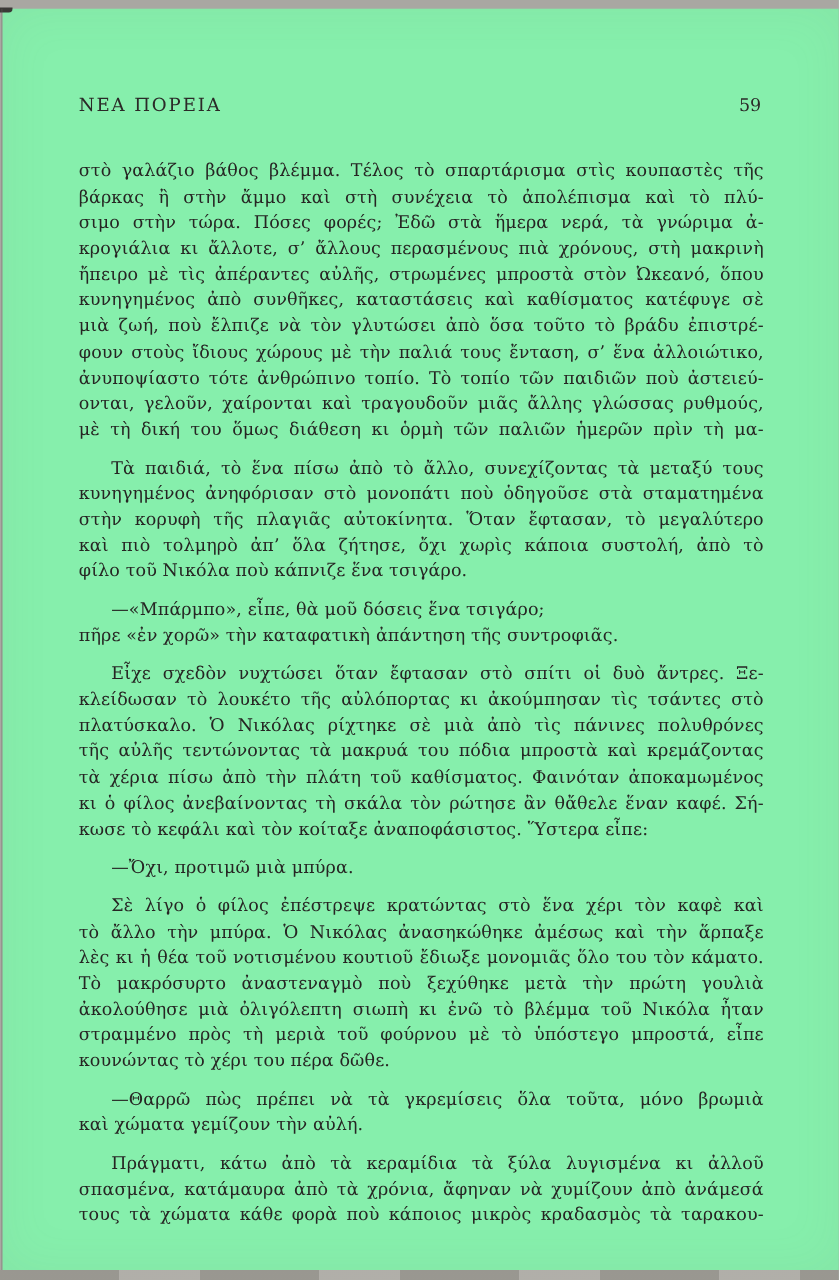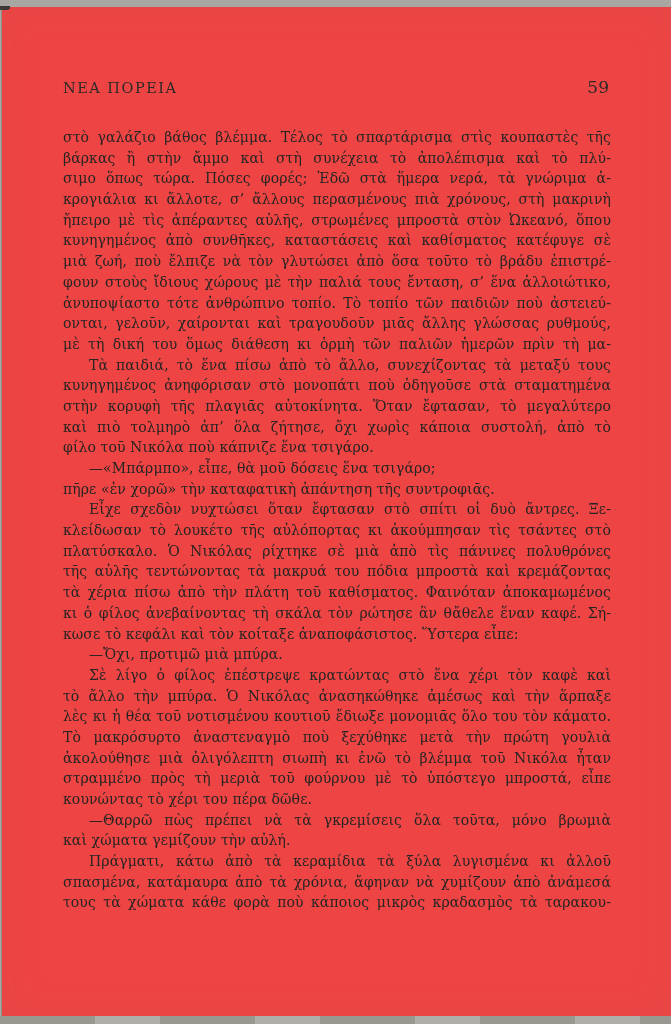--- a/index.html
+++ b/index.html
@@ -10,21 +10,21 @@
     overflow: hidden;
     position: relative;
   }
   .scan-frame {
     position: absolute; inset: 0;
     background: #a9a7a2;
   }
   .page {
     position: absolute;
     left: 2px; top: 7px; right: 0; bottom: 8px;
-    background: #ef4444;
+    background: #86efac;
     box-shadow: inset 0 0 40px rgba(120,115,105,0.08);
     padding-left: 32px;
   }
   .corner-mark {
     position: absolute; left: 0; top: 6px;
     width: 10px; height: 4px;
     background: #3a3936;
     border-bottom-right-radius: 3px;
   }
   .edge-left {
@@ -43,21 +43,21 @@
     left: 61px; right: 62px; top: 70px;
     display: flex; justify-content: space-between; align-items: baseline;
     color: #262523;
   }
   .running-title {
     font-size: 14.5px;
     letter-spacing: 1.5px;
     color: #2b2a28;
   }
   .page-number {
-    font-size: 17px;
+    font-size: 14px;
     color: #2b2a28;
   }
   .text-block {
     position: absolute;
     left: 61px; top: 120px;
     width: 548px;
     color: #262523;
     font-size: 14px;
   }
   .line {
@@ -67,35 +67,36 @@
     text-align-last: justify;
     white-space: normal;
     letter-spacing: 0.1px;
   }
   .line.left {
     text-align: left;
     text-align-last: left;
   }
   .line.indent {
     text-indent: 26px;
+    margin-top: 10px;
   }
 </style>
 </head>
 <body>
 
 <div class="scan-frame">
   <div class="page">
     <div class="header">
       <span class="running-title">ΝΕΑ ΠΟΡΕΙΑ</span>
       <span class="page-number">59</span>
     </div>
     <div class="text-block">
         <div class="line">στὸ γαλάζιο βάθος βλέμμα. Τέλος τὸ σπαρτάρισμα στὶς κουπαστὲς τῆς</div>
         <div class="line">βάρκας ἢ στὴν ἄμμο καὶ στὴ συνέχεια τὸ ἀπολέπισμα καὶ τὸ πλύ-</div>
-        <div class="line">σιμο ὅπως τώρα. Πόσες φορές; Ἐδῶ στὰ ἥμερα νερά, τὰ γνώριμα ἀ-</div>
+        <div class="line">σιμο στὴν τώρα. Πόσες φορές; Ἐδῶ στὰ ἥμερα νερά, τὰ γνώριμα ἀ-</div>
         <div class="line">κρογιάλια κι ἄλλοτε, σ’ ἄλλους περασμένους πιὰ χρόνους, στὴ μακρινὴ</div>
         <div class="line">ἤπειρο μὲ τὶς ἀπέραντες αὐλῆς, στρωμένες μπροστὰ στὸν Ὠκεανό, ὅπου</div>
         <div class="line">κυνηγημένος ἀπὸ συνθῆκες, καταστάσεις καὶ καθίσματος κατέφυγε σὲ</div>
         <div class="line">μιὰ ζωή, ποὺ ἔλπιζε νὰ τὸν γλυτώσει ἀπὸ ὅσα τοῦτο τὸ βράδυ ἐπιστρέ-</div>
         <div class="line">φουν στοὺς ἴδιους χώρους μὲ τὴν παλιά τους ἔνταση, σ’ ἕνα ἀλλοιώτικο,</div>
         <div class="line">ἀνυποψίαστο τότε ἀνθρώπινο τοπίο. Τὸ τοπίο τῶν παιδιῶν ποὺ ἀστειεύ-</div>
         <div class="line">ονται, γελοῦν, χαίρονται καὶ τραγουδοῦν μιᾶς ἄλλης γλώσσας ρυθμούς,</div>
         <div class="line">μὲ τὴ δική του ὅμως διάθεση κι ὁρμὴ τῶν παλιῶν ἡμερῶν πρὶν τὴ μα-</div>
         <div class="line indent">Τὰ παιδιά, τὸ ἕνα πίσω ἀπὸ τὸ ἄλλο, συνεχίζοντας τὰ μεταξύ τους</div>
         <div class="line">κυνηγημένος ἀνηφόρισαν στὸ μονοπάτι ποὺ ὁδηγοῦσε στὰ σταματημένα</div>

